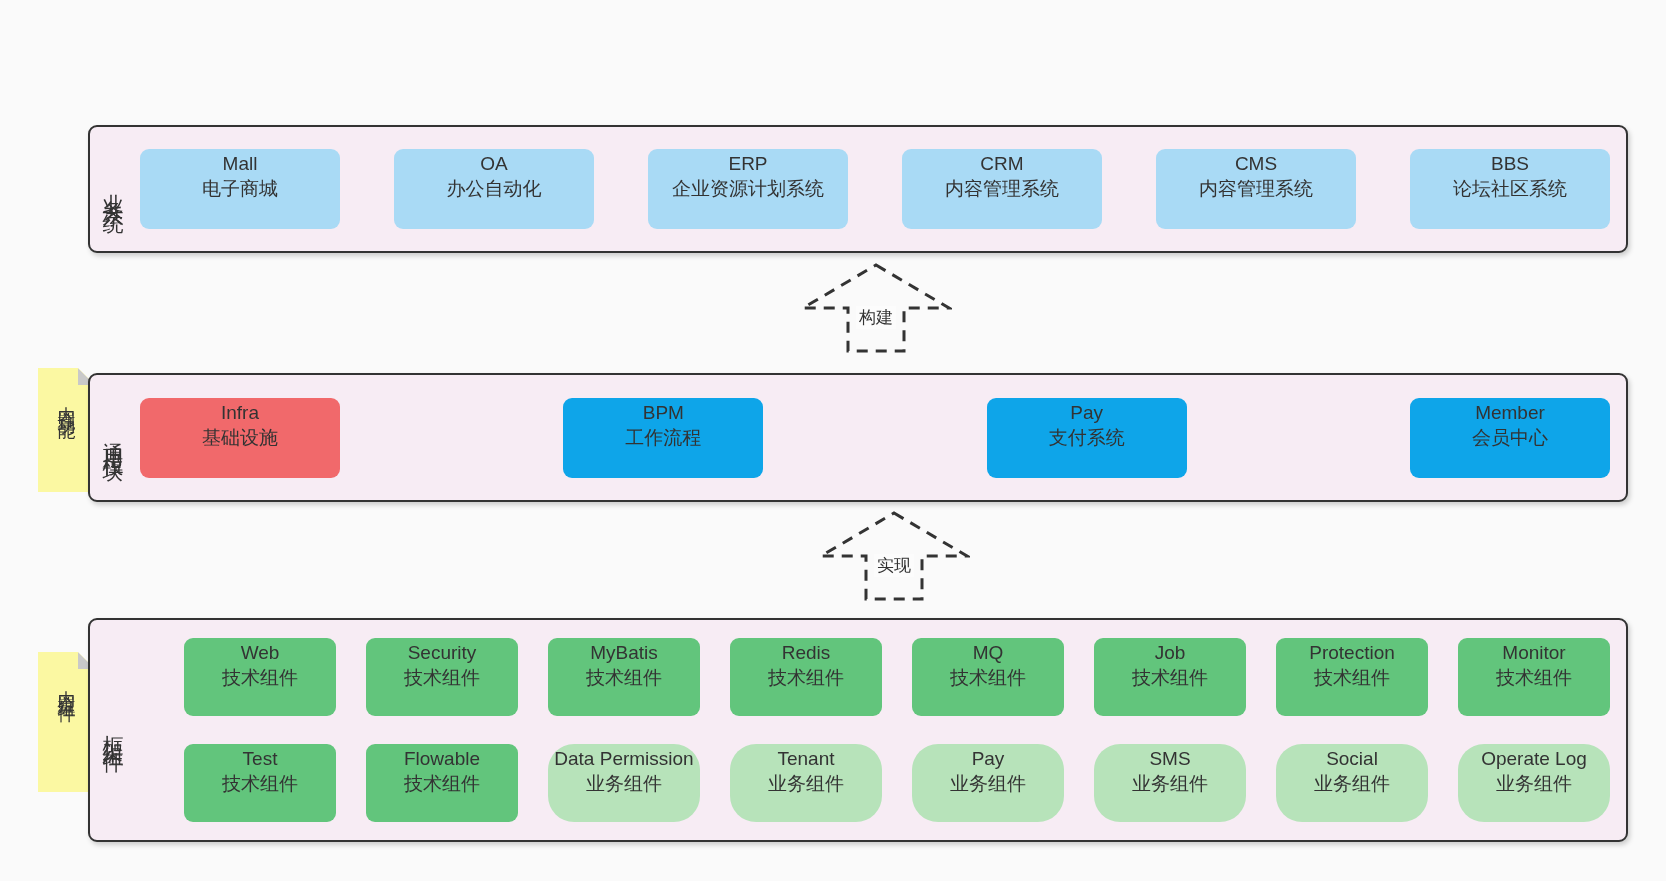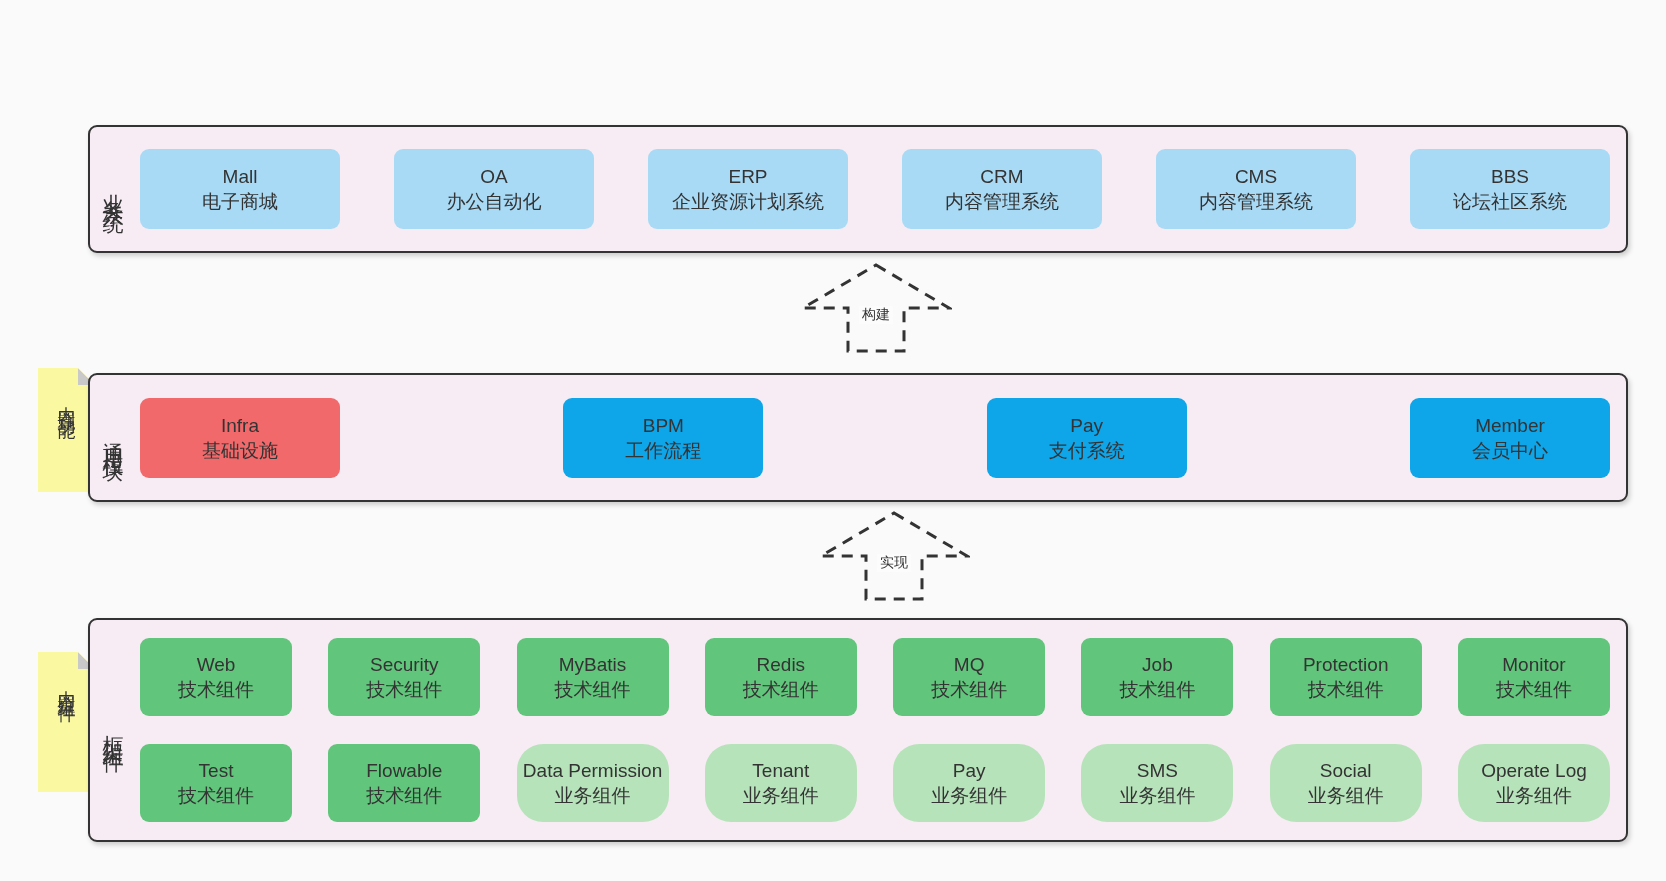--- a/index.html
+++ b/index.html
@@ -9,47 +9,47 @@
   }
   
   .layer{
     position:absolute;left:88px;width:1540px;box-sizing:border-box;
     background:#f7ecf4;border:2px solid #333;border-radius:9px;
     box-shadow:2px 3px 5px rgba(0,0,0,.18);
     display:flex;z-index:2;
   }
   .layer-1{top:125px;height:128px;}
   .layer-2{top:373px;height:129px;}
-  .layer-3{top:618px;height:224px;}
+  .layer-3{top:618px;height:224px;gap:44px;}
   .side-label{flex:0 0 46px;display:flex;align-items:center;justify-content:center;}
   .side-label span{
     writing-mode:vertical-rl;text-orientation:upright;
     font-size:21px;letter-spacing:6px;color:#333;
   }
   .rows{flex:1;display:flex;flex-direction:column;justify-content:center;gap:28px;
         padding:0 16px 0 4px;}
   .row{display:flex;justify-content:space-between;}
   .box{
     box-sizing:border-box;display:flex;flex-direction:column;align-items:center;
-    justify-content:center;border-radius:9px;text-align:center;
+    border-radius:9px;text-align:center;
     font-size:19px;line-height:25px;padding:2px 6px;
   }
   .row-6 .box{width:200px;height:80px;}
   .row-8 .box{width:152px;height:78px;}
   .c-blue{background:#a9daf5;}
   .c-red{background:#f1696b;}
   .c-pink{background:#0ea5e9;}
   .c-green{background:#62c57c;}
   .c-lightgreen{background:#b7e3ba;border-radius:26px;}
   
   .arrow{position:absolute;width:152px;height:92px;z-index:1;}
   .arrow svg{position:absolute;left:0;top:0;}
   .arrow-label{
     position:absolute;left:50%;top:44px;transform:translateX(-50%);
-    background:#fcfcfc;padding:0 3px;font-size:14px;white-space:nowrap;
+    background:#fcfcfc;padding:0 3px;font-size:17px;white-space:nowrap;
   }
   
   .note{
     position:absolute;left:38px;width:57px;box-sizing:border-box;background:#fbf8a2;
     clip-path:polygon(0 0, calc(100% - 17px) 0, 100% 17px, 100% 100%, 0 100%);
     display:flex;justify-content:center;padding-top:24px;z-index:1;
   }
   .note-1{top:368px;height:124px;}
   .note-2{top:652px;height:140px;}
   .note .fold{

